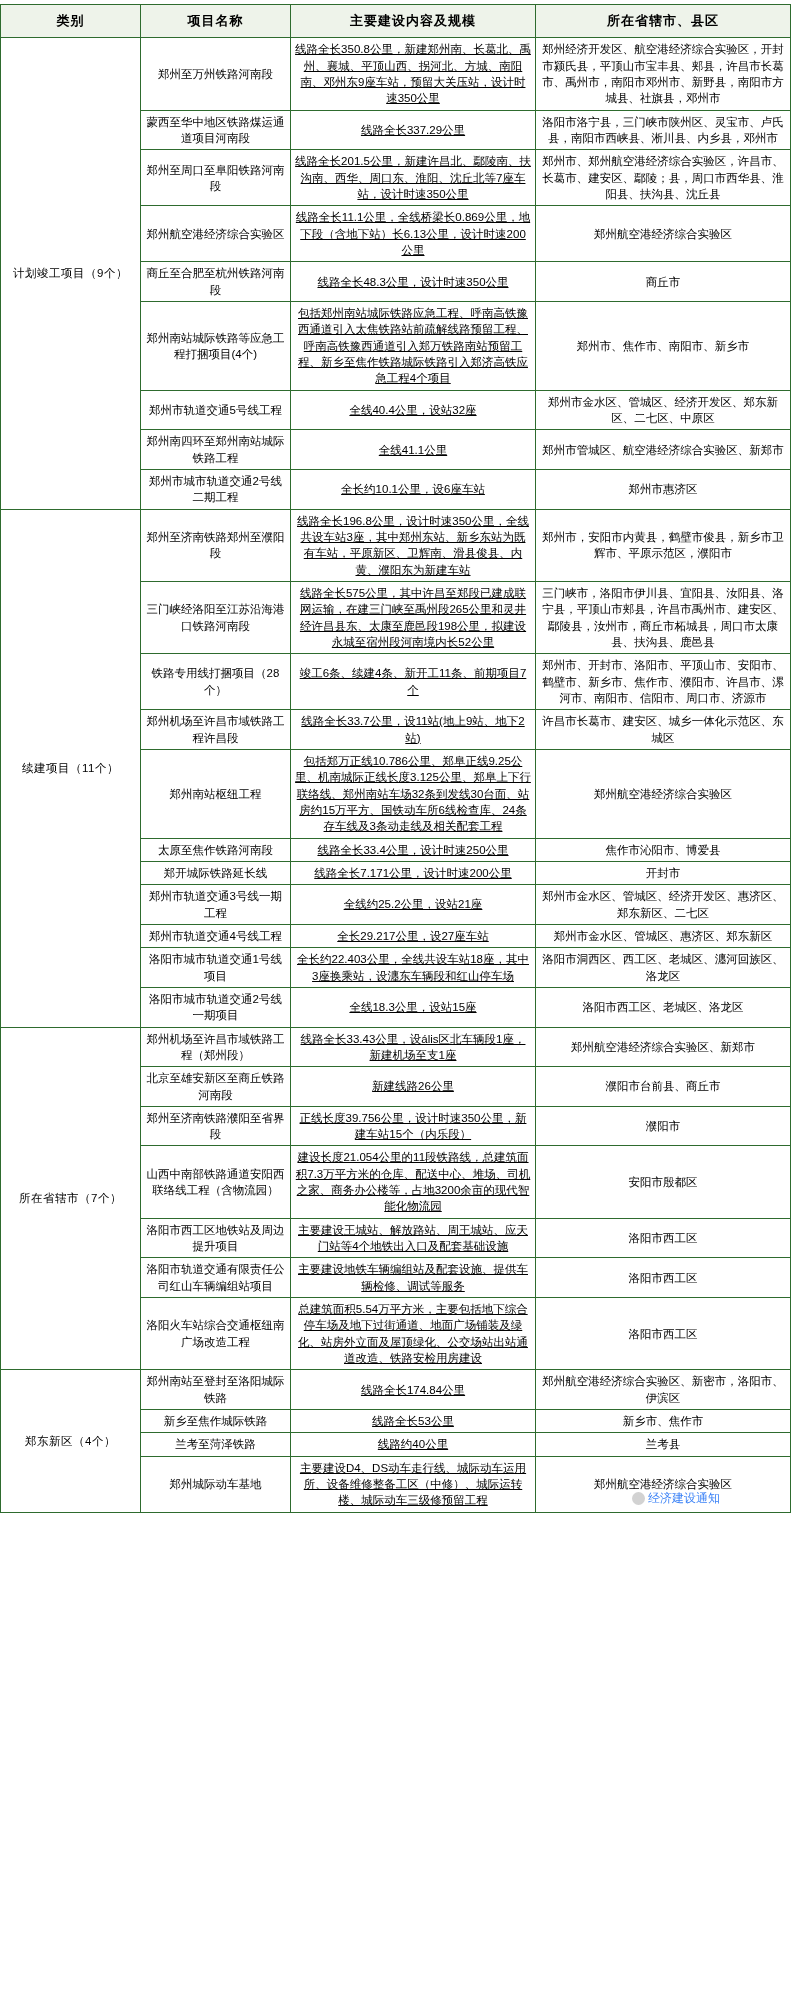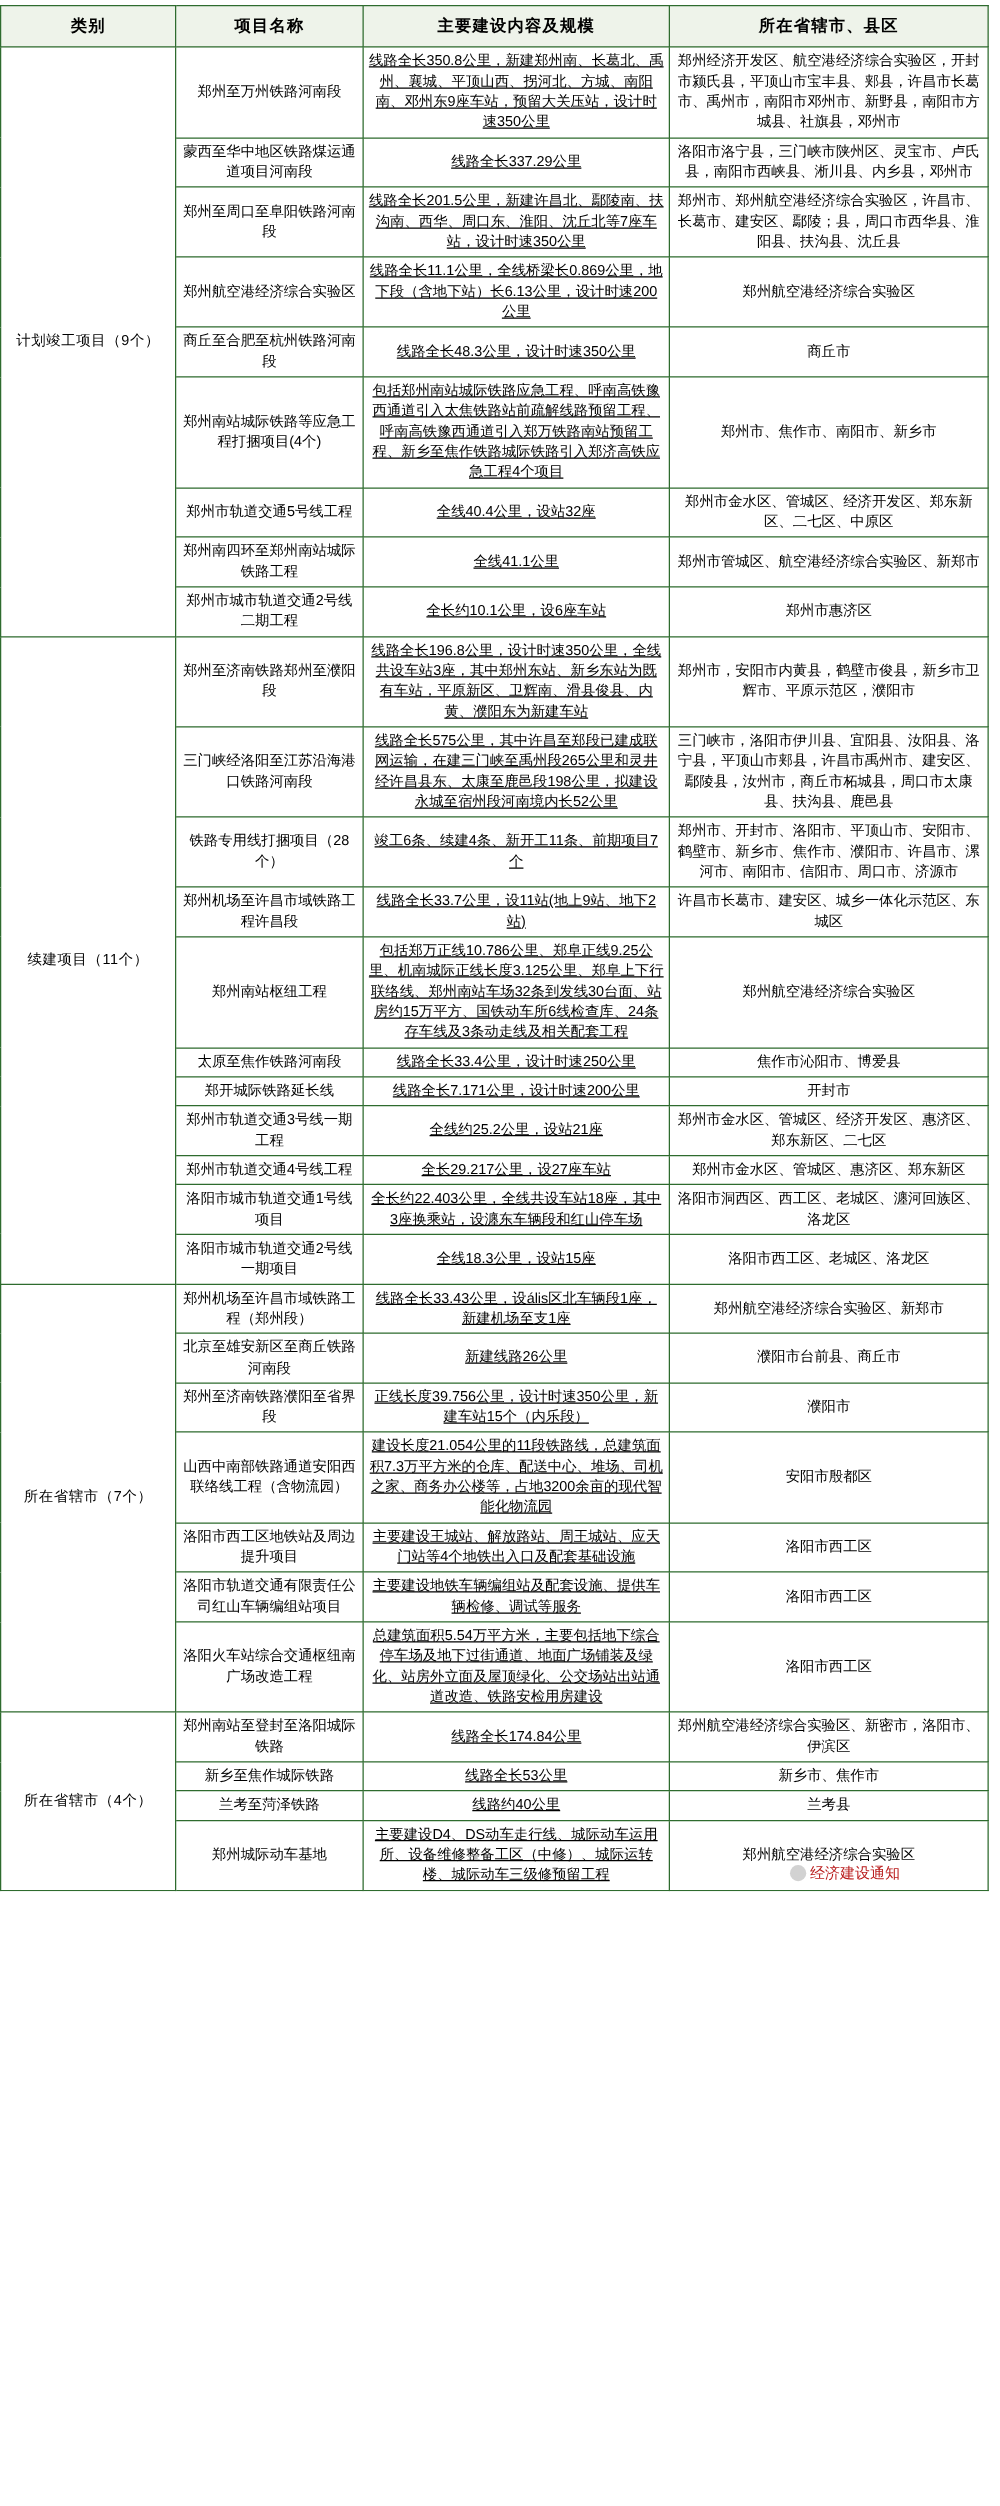--- a/index.html
+++ b/index.html
@@ -66,21 +66,21 @@
   }
   td.compact {
     padding-top: 1px;
     padding-bottom: 1px;
   }
   .watermark {
     position: absolute;
     right: 12px;
     bottom: 6px;
     font-size: 12px;
-    color: #b91c1c;
+    color: #3b82f6;
     display: flex;
     align-items: center;
     gap: 3px;
     pointer-events: none;
   }
   .watermark .wm-dot {
     width: 13px;
     height: 13px;
     border-radius: 50%;
     background: #d2d2d2;
@@ -244,21 +244,21 @@
         <td class="content">主要建设地铁车辆编组站及配套设施、提供车辆检修、调试等服务</td>
         <td class="region">洛阳市西工区</td>
       </tr>
       <tr>
         <td class="name">洛阳火车站综合交通枢纽南广场改造工程</td>
         <td class="content">总建筑面积5.54万平方米，主要包括地下综合停车场及地下过街通道、地面广场铺装及绿化、站房外立面及屋顶绿化、公交场站出站通道改造、铁路安检用房建设</td>
         <td class="region">洛阳市西工区</td>
       </tr>
 
       <tr>
-        <td class="cat" rowspan="4">所在省辖市（4个）</td>
+        <td class="cat" rowspan="4">郑东新区（4个）</td>
         <td class="name">郑州南站至登封至洛阳城际铁路</td>
         <td class="content">线路全长174.84公里</td>
         <td class="region">郑州航空港经济综合实验区、新密市，洛阳市、伊滨区</td>
       </tr>
       <tr>
         <td class="name compact">新乡至焦作城际铁路</td>
         <td class="content compact">线路全长53公里</td>
         <td class="region compact">新乡市、焦作市</td>
       </tr>
       <tr>

